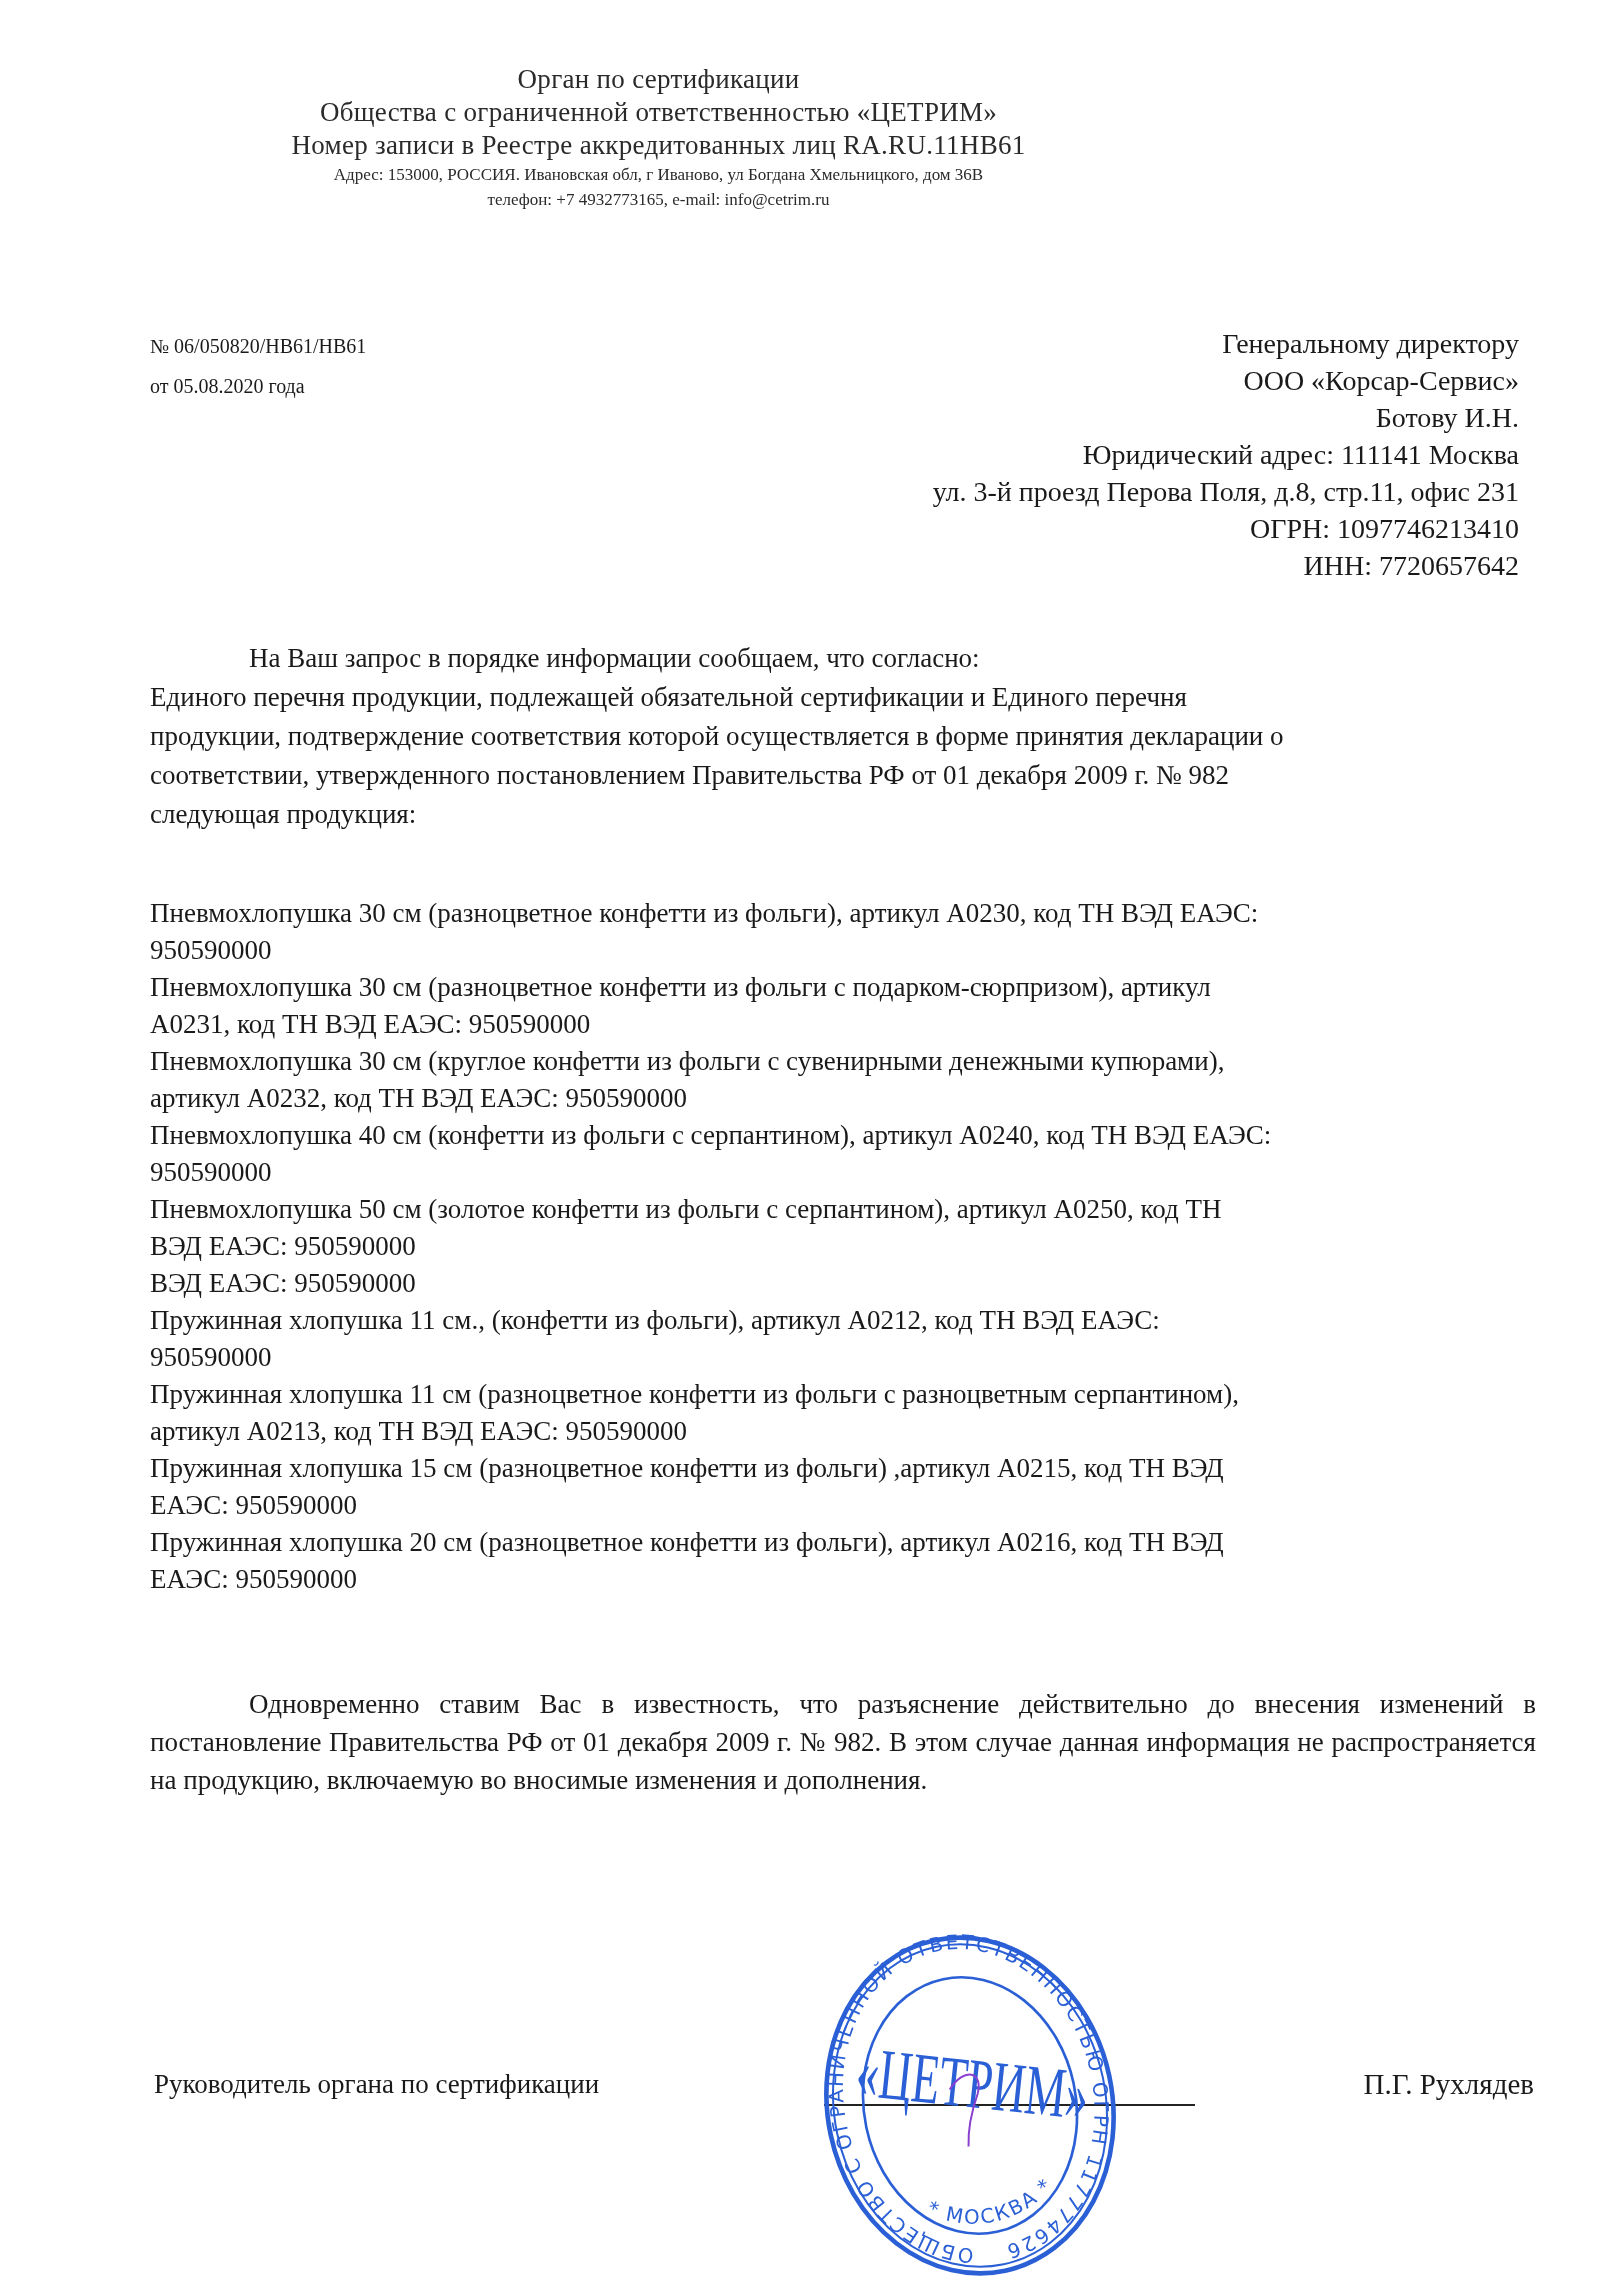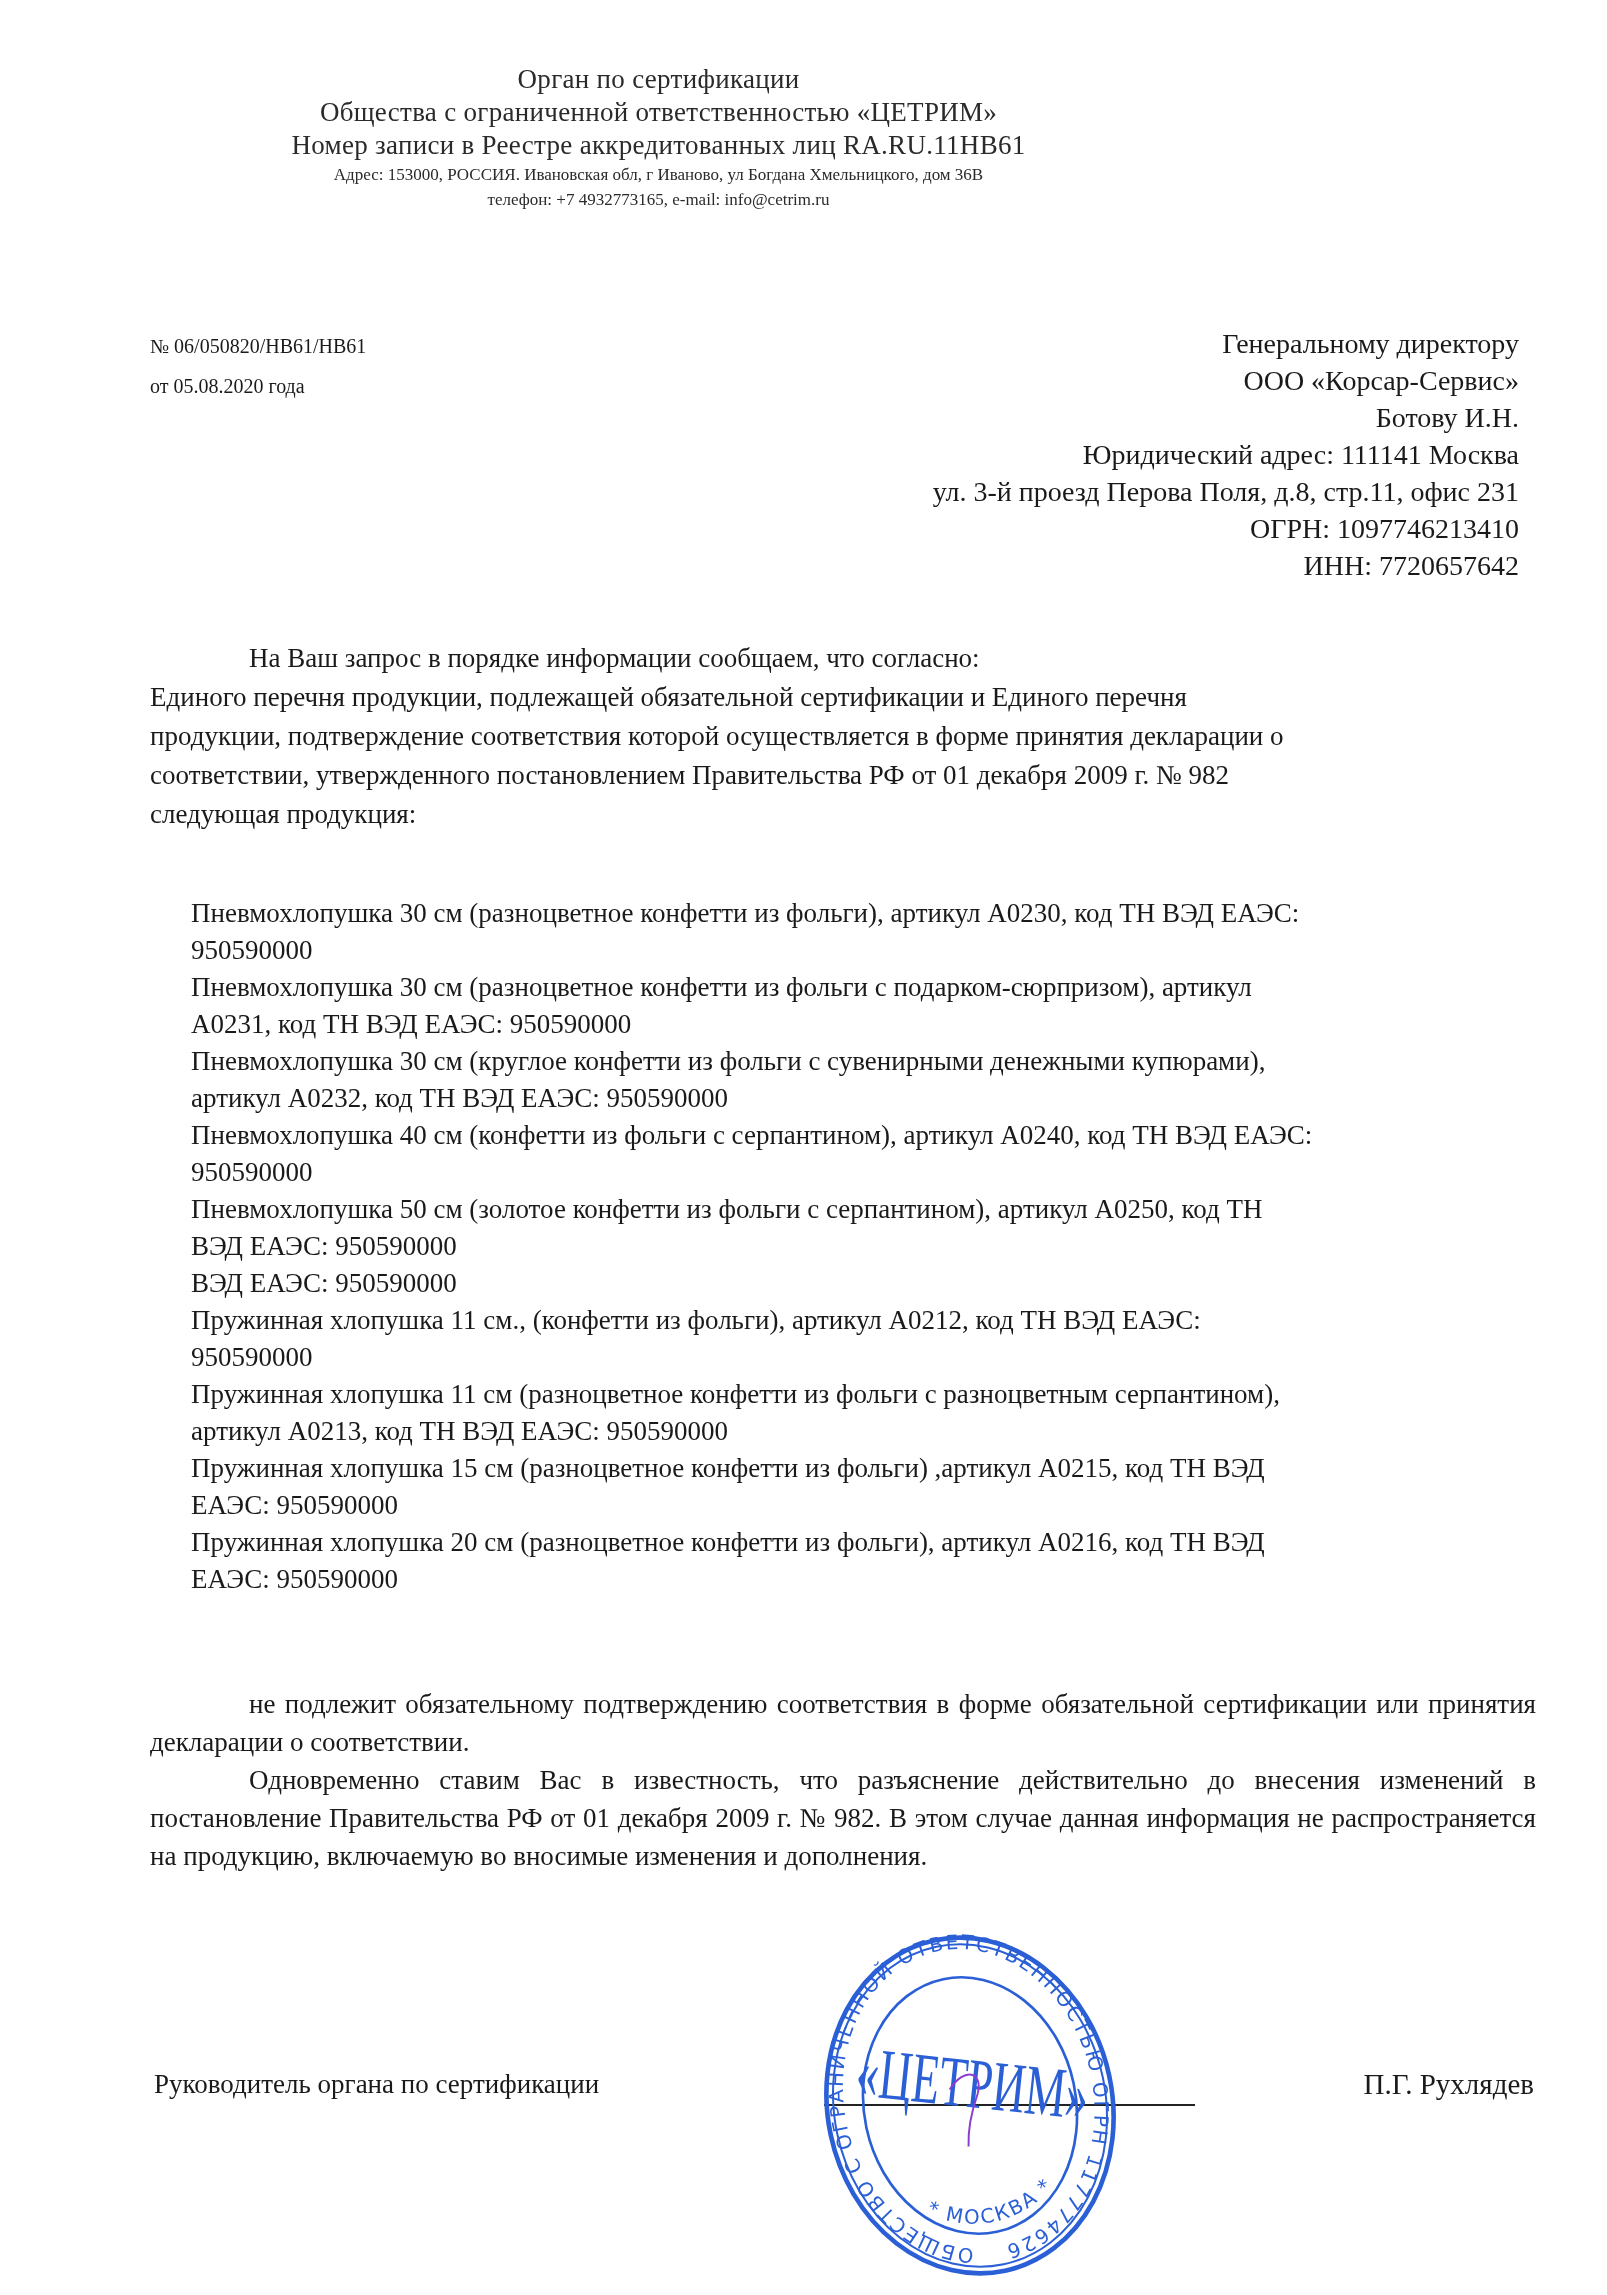--- a/index.html
+++ b/index.html
@@ -20,21 +20,21 @@
 
   
   .addr-block { right: 88px; top: 325px; font-size: 28px; line-height: 37px; text-align: right; white-space: nowrap; }
 
   
   .body-text { left: 150px; width: 1386px; font-size: 27px; }
   .intro { top: 639px; line-height: 39px; }
   .intro .indent { text-indent: 99px; }
 
   .products { top: 895px; line-height: 37px; }
-  .product { white-space: normal; margin-left: 41px; }
+  .product { white-space: normal; }
 
   .closing { top: 1685px; line-height: 38px; text-align: justify; }
   .closing p { margin: 0; text-indent: 99px; text-align-last: left; }
 
   
   .sig-title { left: 154px; top: 2068px; font-size: 27px; line-height: 33px; white-space: nowrap; }
   .sig-name { right: 73px; top: 2068px; font-size: 29px; line-height: 33px; white-space: nowrap; }
   .sig-line { left: 824px; top: 2104px; width: 371px; height: 2px; background: #222; }
 
   
@@ -112,21 +112,20 @@
       <div>Пружинная хлопушка 15 см (разноцветное конфетти из фольги) ,артикул А0215, код ТН ВЭД</div>
       <div>ЕАЭС: 950590000</div>
     </div>
   <div class="product">
       <div>Пружинная хлопушка 20 см (разноцветное конфетти из фольги), артикул А0216, код ТН ВЭД</div>
       <div>ЕАЭС: 950590000</div>
     </div>
 </div>
 
 <div class="abs body-text closing">
-  <p>не подлежит обязательному подтверждению соответствия в форме обязательной сертификации или принятия декларации о соответствии.</p>
   <p>Одновременно ставим Вас в известность, что разъяснение действительно до внесения изменений в постановление Правительства РФ от 01 декабря 2009 г. № 982. В этом случае данная информация не распространяется на продукцию, включаемую во вносимые изменения и дополнения.</p>
 </div>
 
 <div class="abs sig-title">Руководитель органа по сертификации</div>
 <div class="abs sig-line"></div>
 <div class="abs sig-name">П.Г. Рухлядев</div>
 
 <div class="abs stamp">
   <svg viewBox="0 0 450 520" xmlns="http://www.w3.org/2000/svg">
     <defs>

